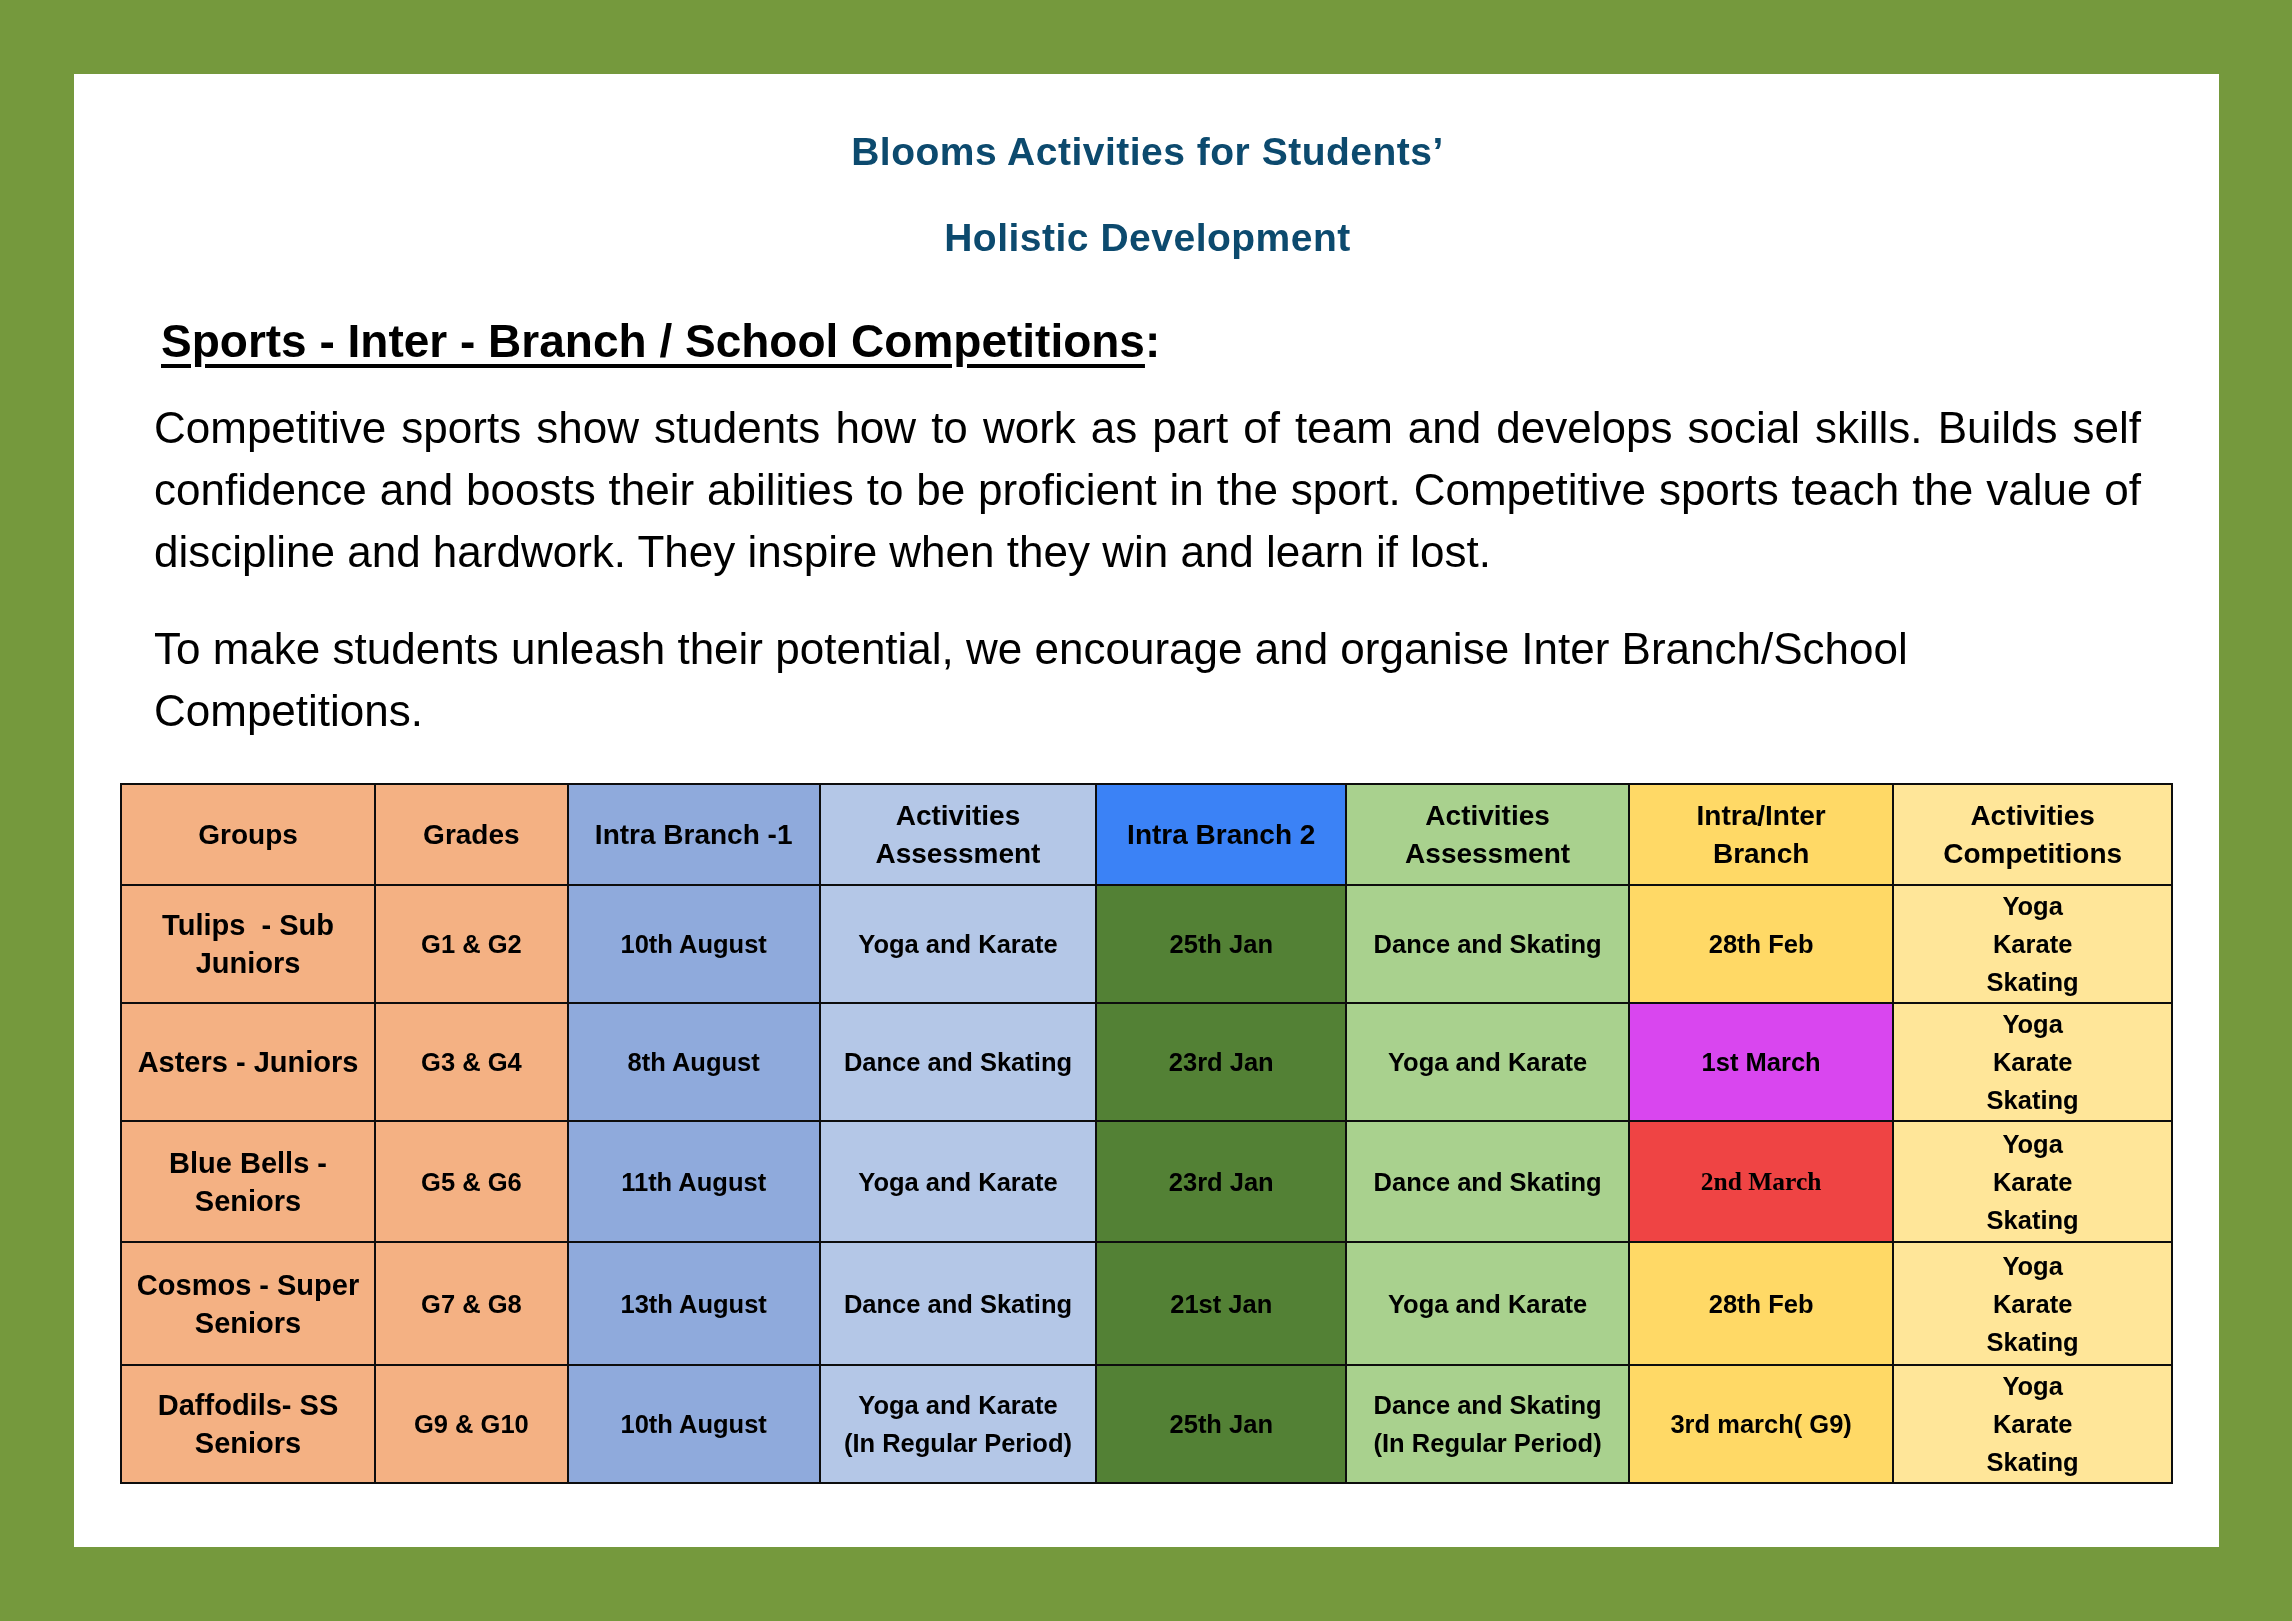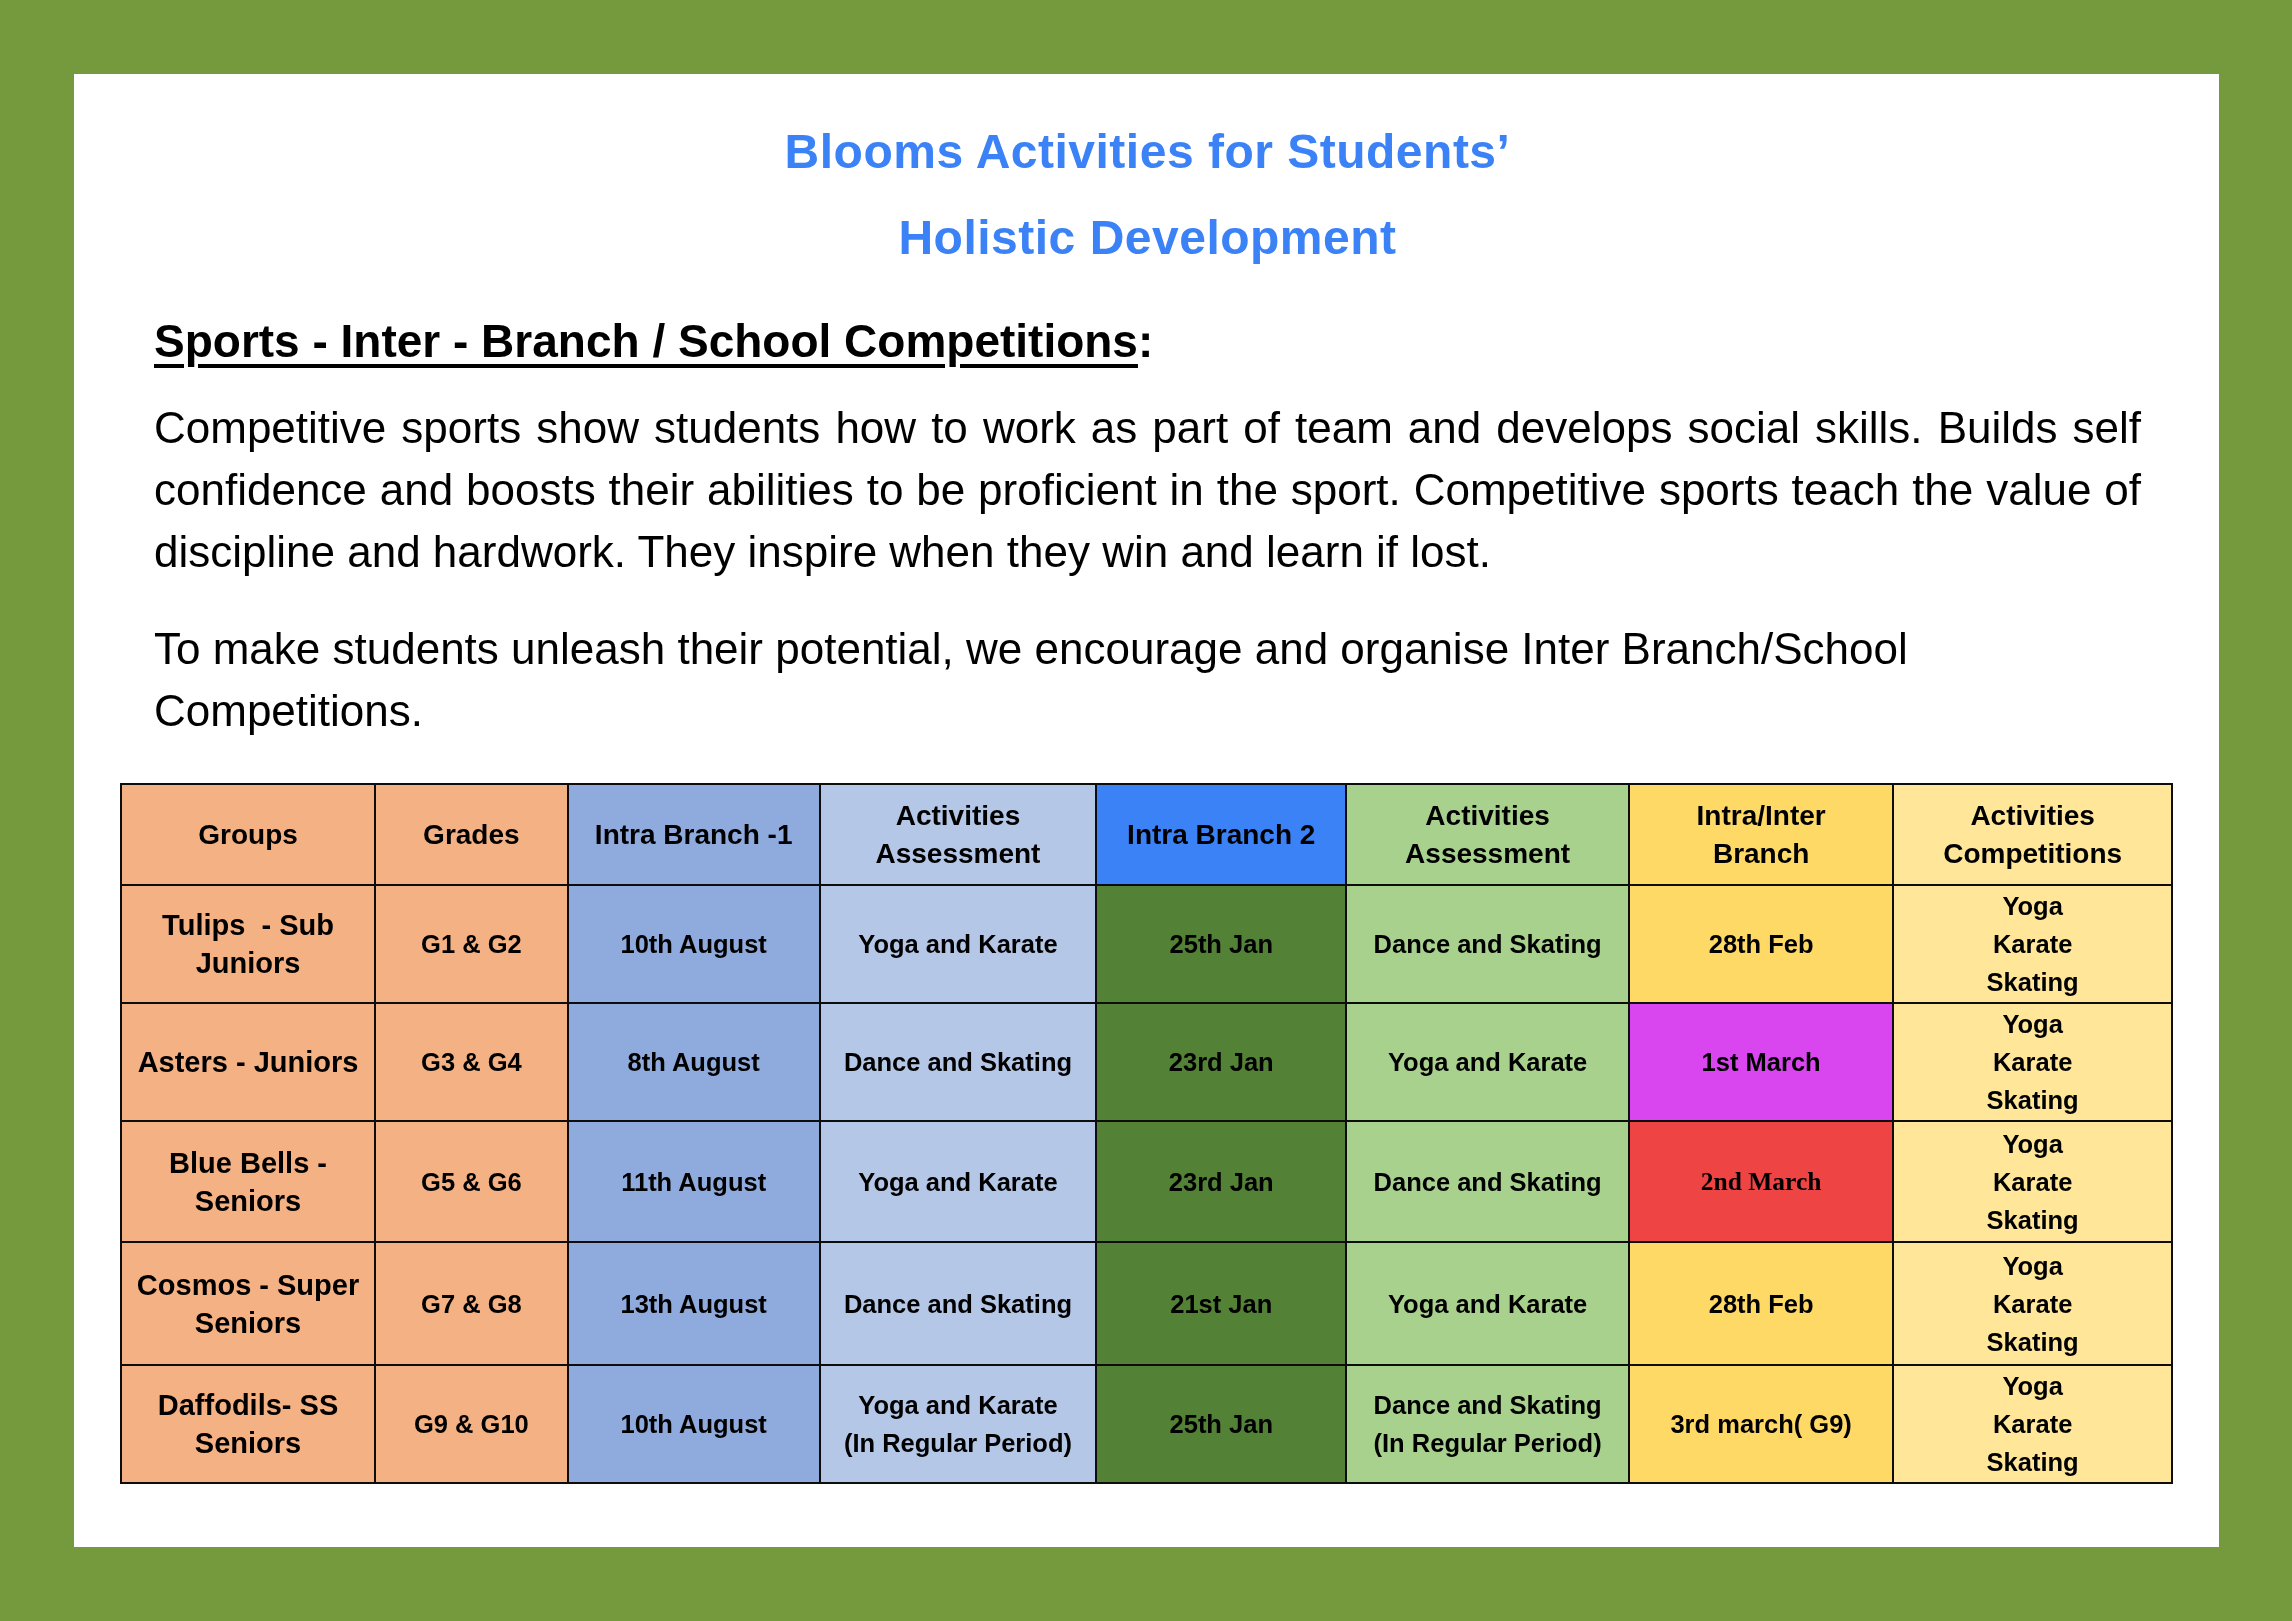--- a/index.html
+++ b/index.html
@@ -13,32 +13,32 @@
   }
   .canvas{
     position:absolute;left:74px;top:74px;right:74px;bottom:74px;
     background:#ffffff;
     padding:25.5px 78px 0 80px;
     box-sizing:border-box;
     overflow:hidden;
   }
   .title{
     text-align:center;
-    font-size:48px;
+    font-size:39px;
     font-weight:700;
     line-height:86px;
-    color:#3b82f6;
+    color:#0c4a6e;
     margin:9.8px 0 33px 0;
     letter-spacing:0.5px;
   }
   .section-heading{
     font-size:46px;
     font-weight:700;
     color:#000;
-    margin:33px 0 29px 0;
+    margin:33px 0 29px 7px;
   }
   .section-heading .underlined{
     text-decoration:underline;
     text-decoration-thickness:3.9px;
     text-underline-offset:6.9px;
   }
   .body-para{
     font-size:44px;
     line-height:62px;
     color:#000;

